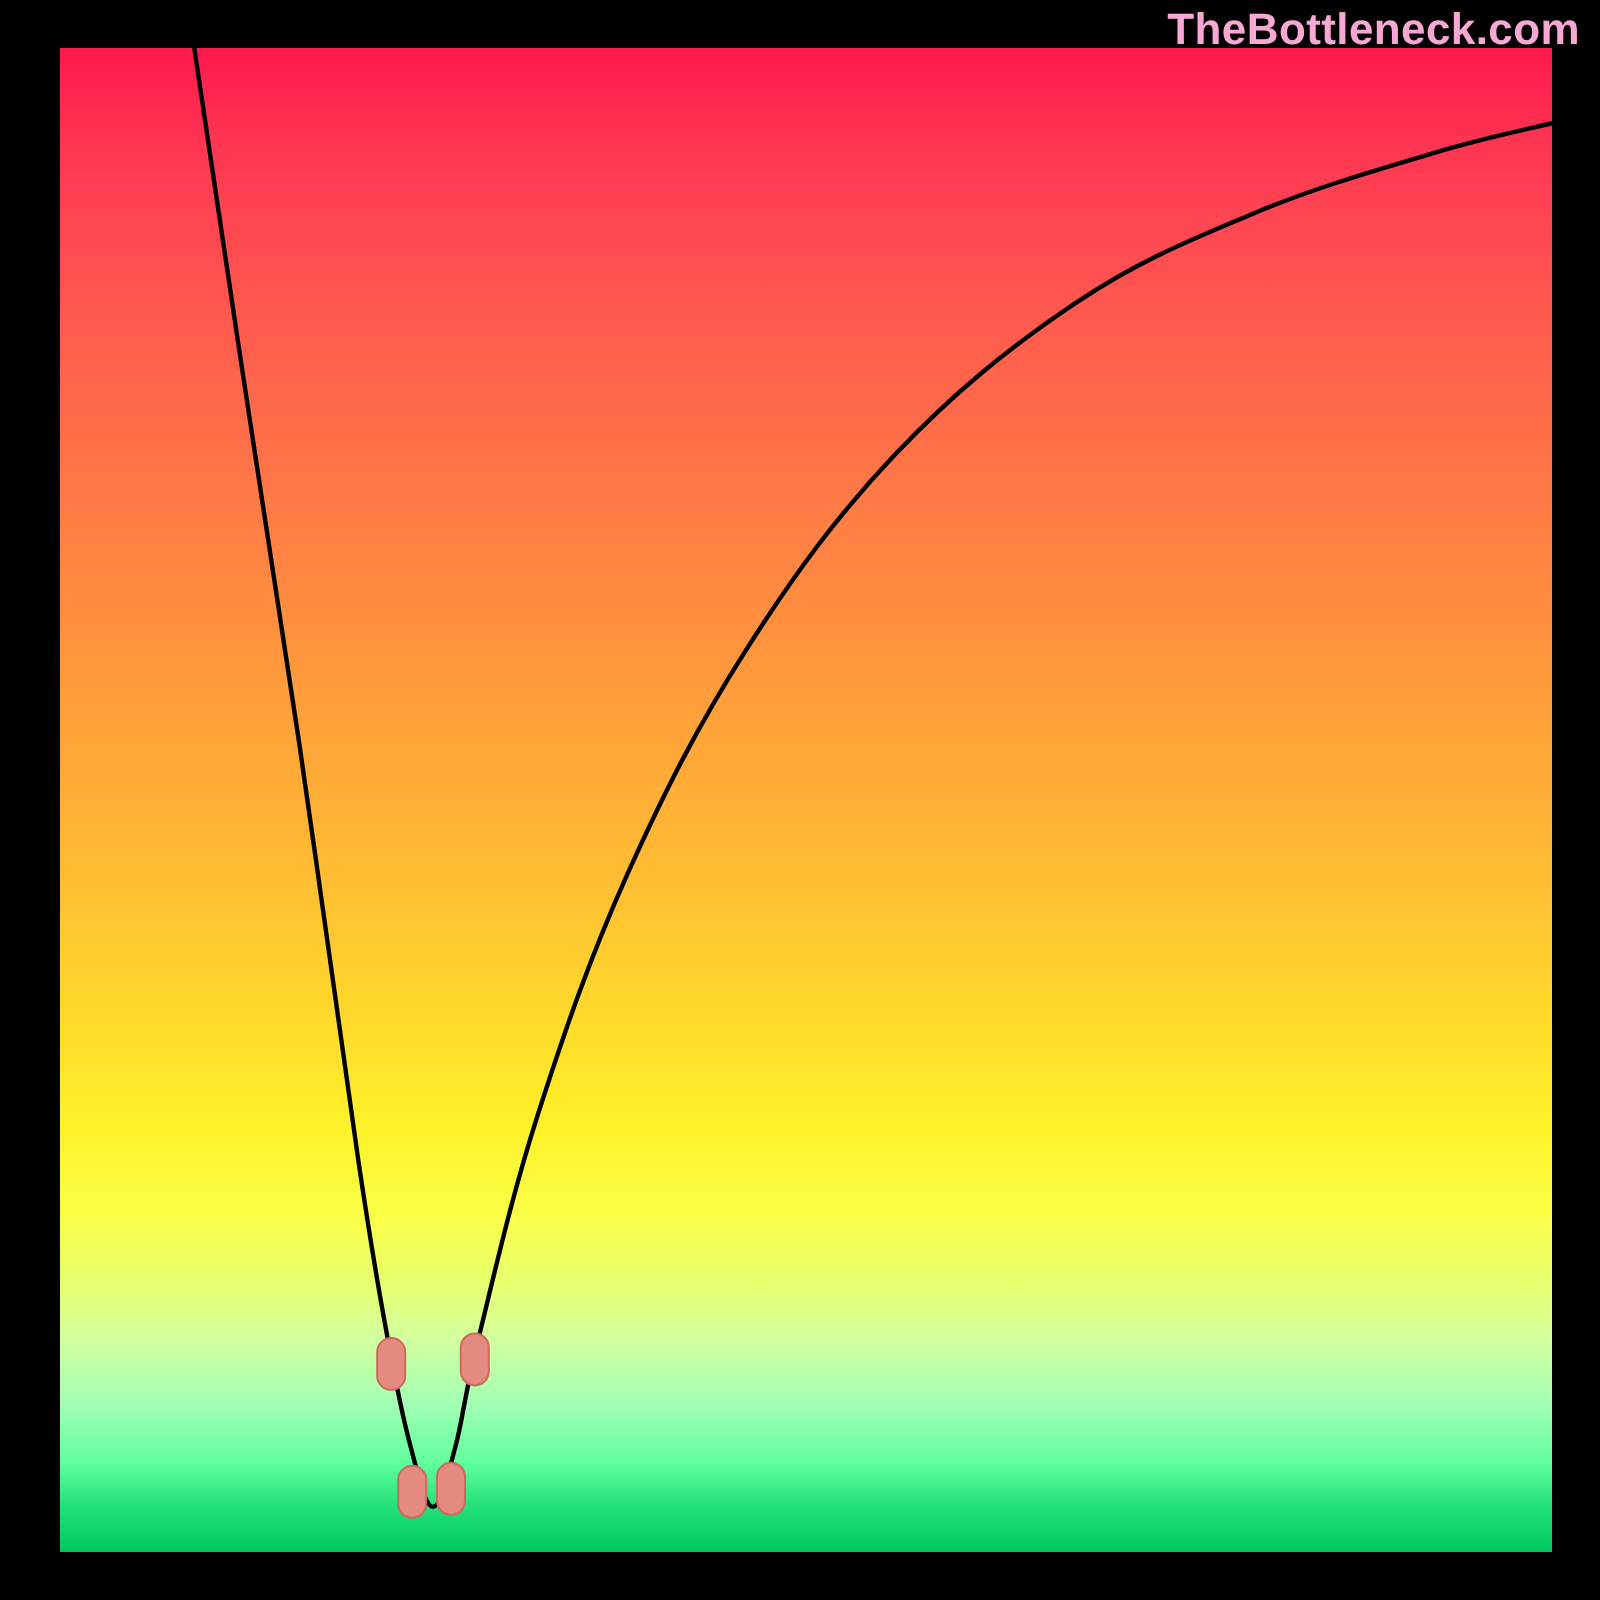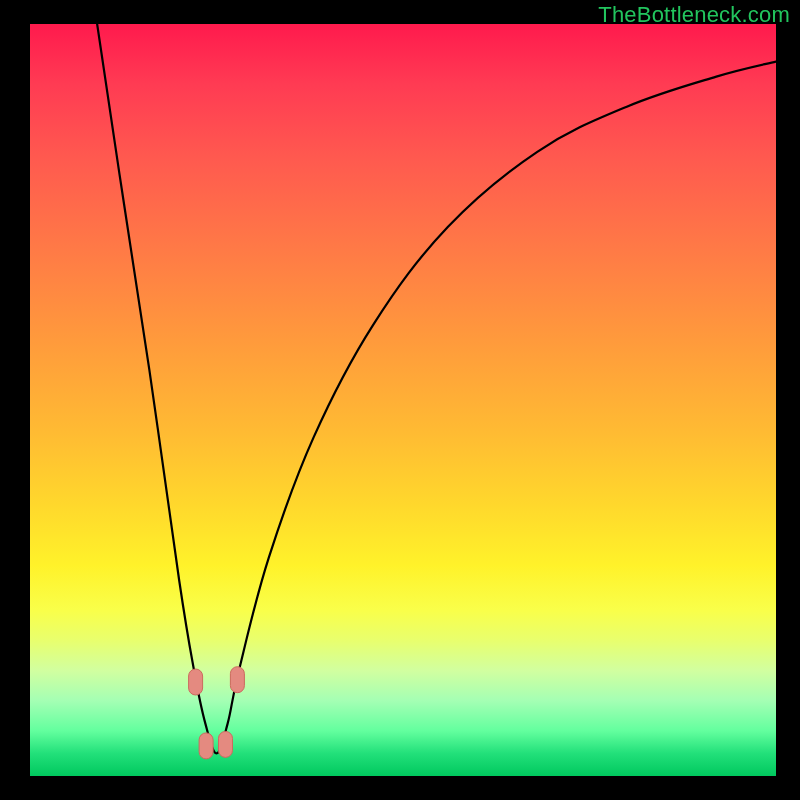--- a/index.html
+++ b/index.html
@@ -40,23 +40,23 @@
       #a4ffb4 90%,
       #63ff9e 94%,
       #22e07a 97%,
       #00c85e 100%
     );
   }
   .watermark {
     position: absolute;
     top: 2px;
     right: 10px;
-    color: #22c55e;
+    color: #f9a8d4;
     font-size: 22px;
-    font-weight: 400;
+    font-weight: 700;
     letter-spacing: 0.2px;
     user-select: none;
   }
   svg.curve {
     position: absolute;
     left: 0; top: 0;
     width: 746px;
     height: 752px;
   }
 </style>

